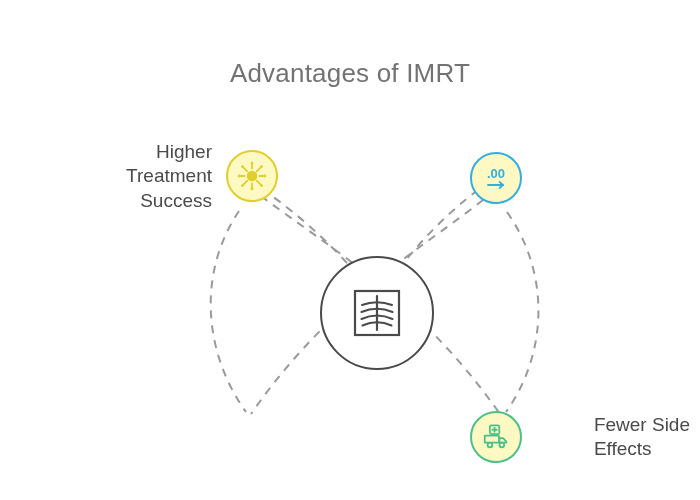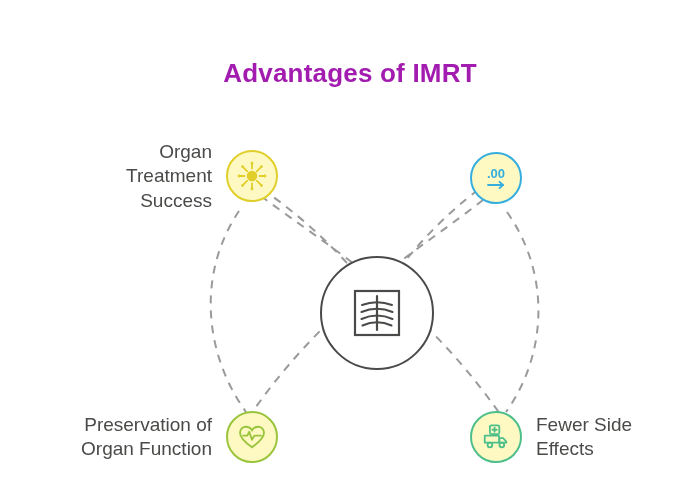--- a/index.html
+++ b/index.html
@@ -19,22 +19,22 @@
     width: 700px;
     height: 500px;
   }
   .title {
     position: absolute;
     top: 58px;
     left: 0;
     width: 700px;
     text-align: center;
     font-size: 26px;
-    font-weight: bold;
-    color: #a21caf;
+    font-weight: normal;
+    color: #737373;
     letter-spacing: 0.2px;
   }
   svg.connectors {
     position: absolute;
     top: 0;
     left: 0;
     width: 700px;
     height: 500px;
   }
   .node {
@@ -62,21 +62,21 @@
     justify-content: center;
     flex: 0 0 auto;
     box-sizing: border-box;
   }
   .bubble svg { display: block; }
 
   
   #node-higher-treatment-success { left: 12px; top: 140px; width: 266px; justify-content: flex-end; }
   #node-superior-precision       { left: 470px; top: 152px; width: 220px; justify-content: flex-start; }
   #node-preservation-organ       { left: 12px;  top: 411px; width: 266px; justify-content: flex-end; }
-  #node-fewer-side-effects       { left: 470px; top: 411px; width: 220px; justify-content: flex-start; }
+  #node-fewer-side-effects       { left: 470px; top: 411px; width: 220px; justify-content: space-between; }
 
   
   #center-node {
     position: absolute;
     left: 320px;
     top: 256px;
     width: 114px;
     height: 114px;
     border-radius: 50%;
     border: 2.5px solid #4a4a48;
@@ -101,21 +101,21 @@
     <path d="M 483 200 C 420 250 330 300 251 414" fill="none" stroke="#9a9a9a" stroke-width="2" stroke-dasharray="8 7" stroke-linecap="butt"></path>
 
     <path d="M 239 211 C 196 275 205 355 246 412" fill="none" stroke="#9a9a9a" stroke-width="2" stroke-dasharray="8 7"></path>
     <path d="M 507 212 C 552 276 546 356 506 412" fill="none" stroke="#9a9a9a" stroke-width="2" stroke-dasharray="8 7"></path>
 
     <path d="M 262 189 C 300 215 345 255 377 300" fill="none" stroke="#9a9a9a" stroke-width="2" stroke-dasharray="8 7"></path>
     <path d="M 478 190 C 443 216 405 256 377 300" fill="none" stroke="#9a9a9a" stroke-width="2" stroke-dasharray="8 7"></path>
   </svg>
 
   <div class="node left-label" id="node-higher-treatment-success">
-    <div class="node-label">Organ
+    <div class="node-label">Higher
 Treatment
 Success</div>
     <div class="bubble" style="border:2.5px solid #e0cf2b;">
       <svg width="30" height="30" viewBox="0 0 32 32">
         <g stroke="#e0cf2b" stroke-width="1.9" stroke-linecap="round" fill="none">
           <circle cx="16" cy="16" r="5.6" fill="#e0cf2b" stroke="none"></circle>
           <line x1="16" y1="2.5" x2="16" y2="8"></line>
             <circle cx="16" cy="2.2" r="1.5" fill="#e0cf2b" stroke="none"></circle>
           <line x1="16" y1="24" x2="16" y2="29.5"></line>
             <circle cx="16" cy="29.8" r="1.5" fill="#e0cf2b" stroke="none"></circle>
@@ -141,31 +141,20 @@
       <svg width="34" height="34" viewBox="0 0 34 34">
         <text x="17" y="17" text-anchor="middle" font-family="'Liberation Sans', sans-serif" font-size="13" font-weight="bold" fill="#35aede">.00</text>
         <g stroke="#35aede" stroke-width="1.8" fill="none" stroke-linecap="round" stroke-linejoin="round">
           <line x1="9" y1="24" x2="24" y2="24"></line>
           <polyline points="20.5,20.8 24,24 20.5,27.2"></polyline>
         </g>
       </svg>
     </div>
   </div>
 
-  <div class="node left-label" id="node-preservation-organ">
-    <div class="node-label">Preservation of
-Organ Function</div>
-    <div class="bubble" style="border:2.5px solid #9ac43c;">
-      <svg width="30" height="30" viewBox="0 0 32 32">
-        <path d="M16 27 C 7 20.5 3.2 15.6 3.2 11.4 C 3.2 7.6 6.2 5 9.5 5 C 12 5 14.6 6.4 16 8.8
-                 C 17.4 6.4 20 5 22.5 5 C 25.8 5 28.8 7.6 28.8 11.4 C 28.8 15.6 25 20.5 16 27 Z" fill="none" stroke="#9ac43c" stroke-width="2"></path>
-        <polyline points="6.5,14.5 11,14.5 13,10.5 16,19 18.5,14.5 25.5,14.5" fill="none" stroke="#9ac43c" stroke-width="2" stroke-linecap="round" stroke-linejoin="round"></polyline>
-      </svg>
-    </div>
-  </div>
 
   <div class="node right-label" id="node-fewer-side-effects">
     <div class="bubble" style="border:2.5px solid #4cbf8b;">
       <svg width="30" height="30" viewBox="0 0 32 32">
         <g stroke="#4cbf8b" stroke-width="1.9" fill="none" stroke-linejoin="round" stroke-linecap="round">
 
           <rect x="9.5" y="3.5" width="10" height="9.5" rx="1.6"></rect>
           <line x1="14.5" y1="6" x2="14.5" y2="10.5"></line>
           <line x1="12.2" y1="8.25" x2="16.8" y2="8.25"></line>
 

